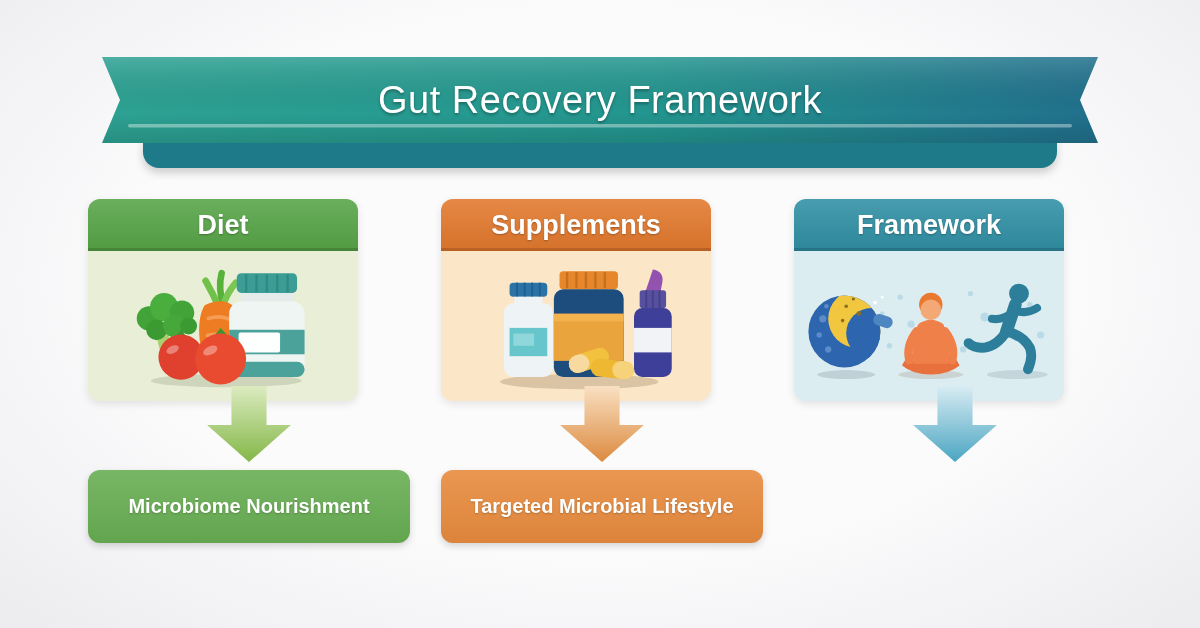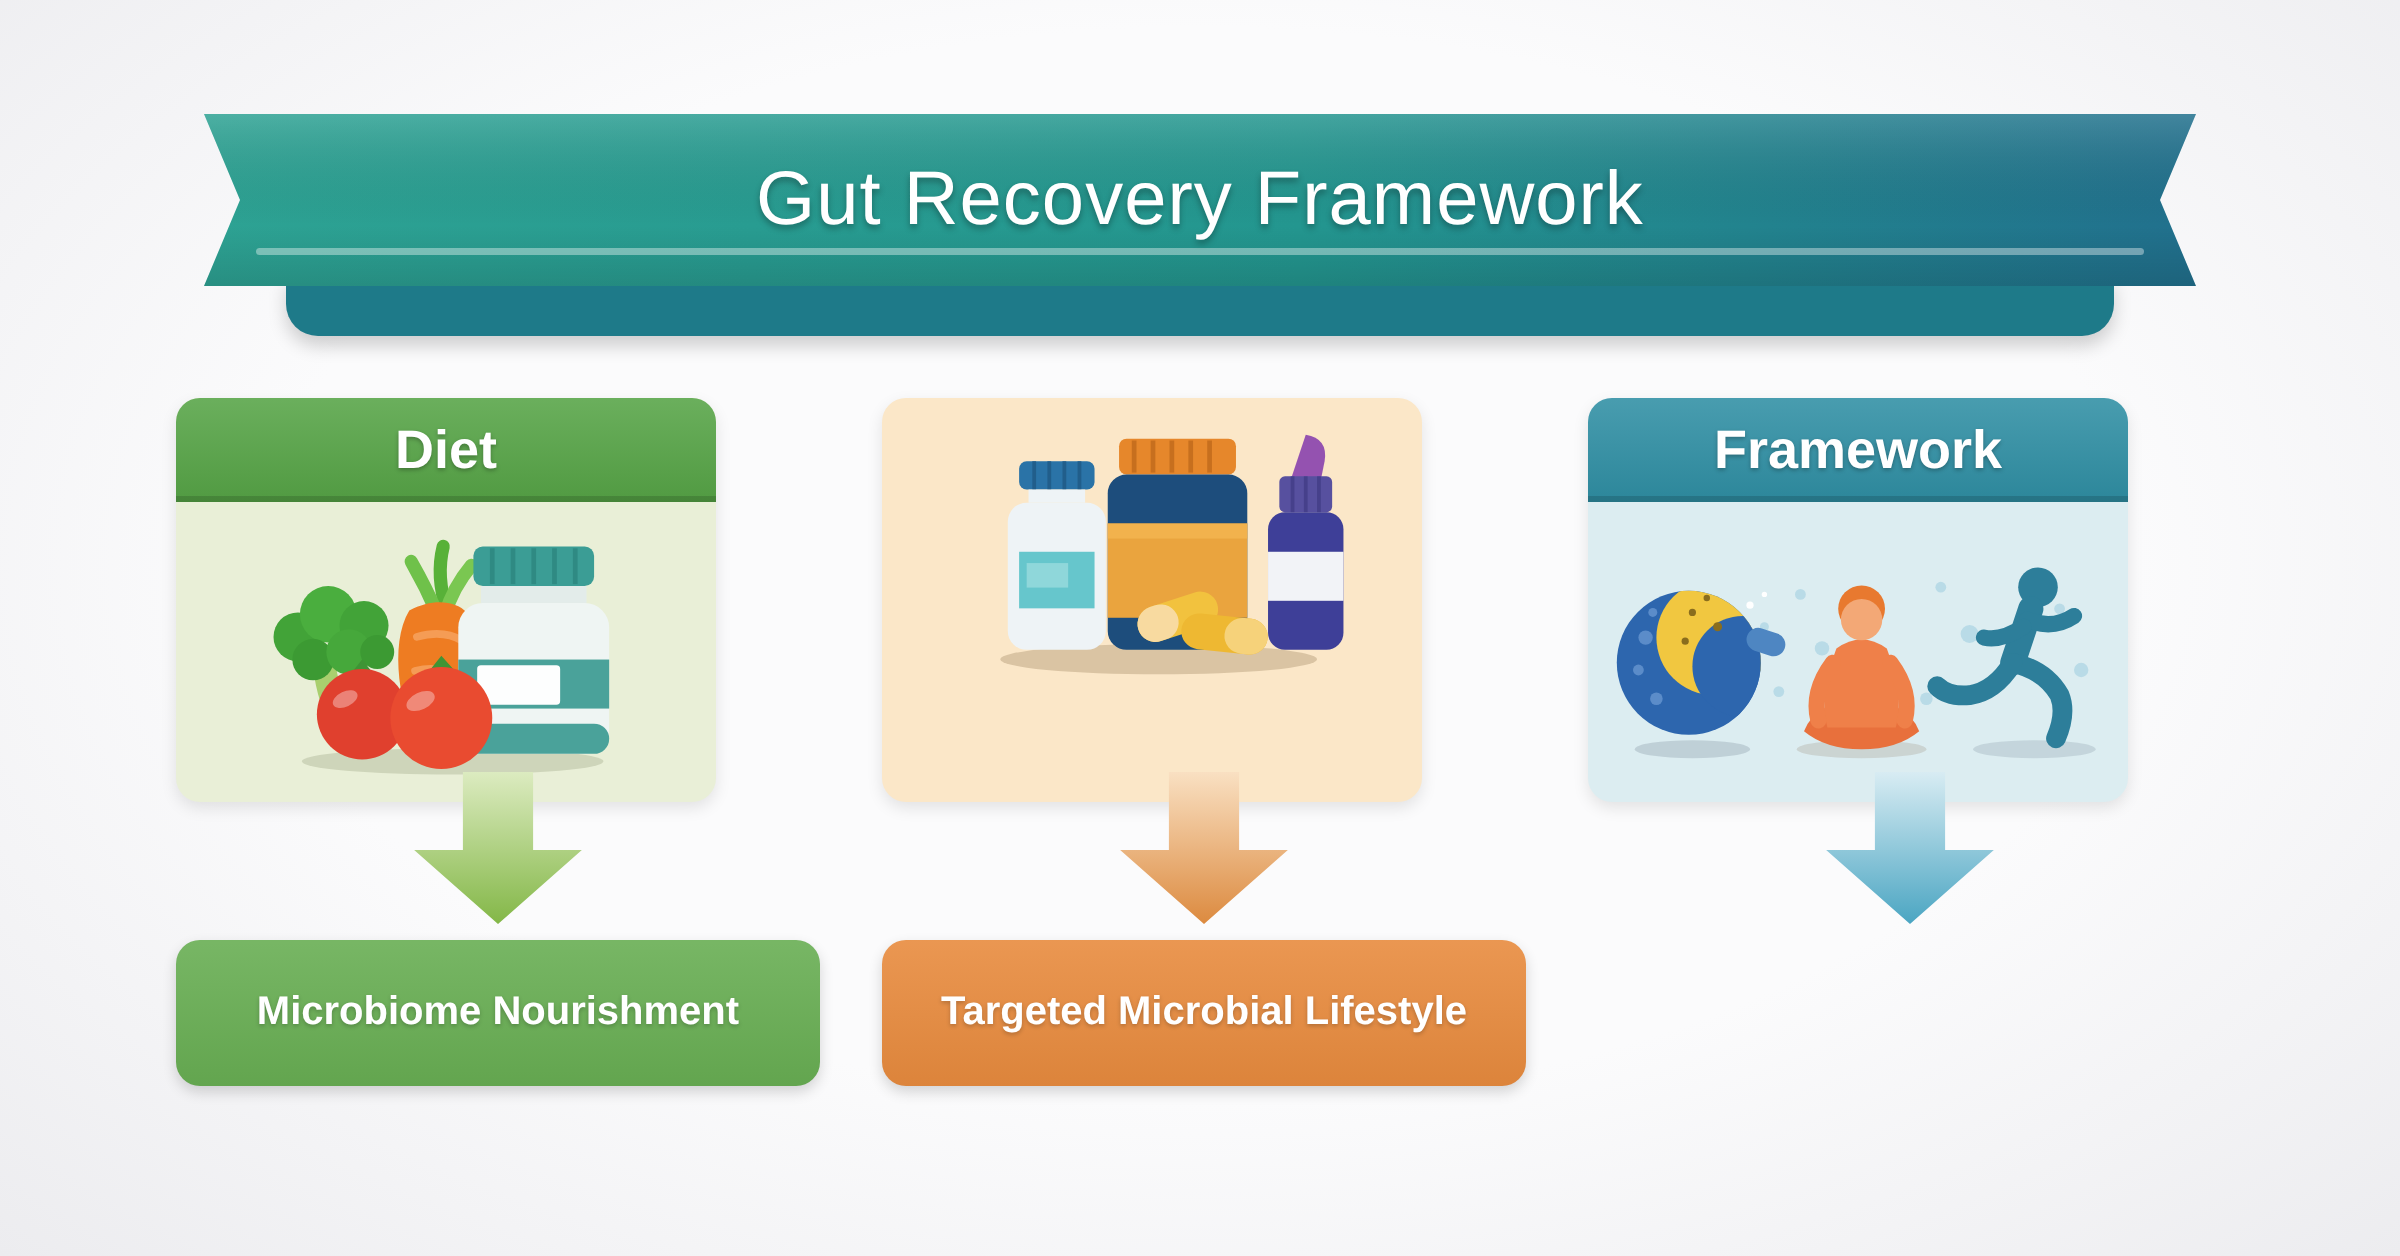--- a/index.html
+++ b/index.html
@@ -140,20 +140,21 @@
           <stop offset="1" style="stop-color:var(--arrow-to)"></stop>
         </linearGradient>
       </defs>
       <path d="M37 0 h36 v40 h25 L55 78 L12 40 h25 z" fill="url(#arrowGrad0)"></path>
     </svg>
     <div class="result-box">Microbiome Nourishment</div>
   </div>
 
   <div class="column col-1" style="--header-color: #e2782c; --body-color: #fbe7c8; --box-color: #e88b3e; --arrow-from: #f9e0c2; --arrow-to: #dc8a3f;">
     <div class="card">
+      <div class="card-header">Supplements</div>
       <div class="card-body">
         <svg width="217" height="132" viewBox="0 0 230 140">
           <ellipse cx="118" cy="129" rx="84" ry="8" fill="rgba(120,90,50,.25)"></ellipse>
 
           <g>
             <rect x="44" y="24" width="40" height="15" rx="4" fill="#2a73a7"></rect>
             <g stroke="#215e8b" stroke-width="2">
               <line x1="52" y1="24" x2="52" y2="39"></line>
                 <line x1="60" y1="24" x2="60" y2="39"></line>
               <line x1="68" y1="24" x2="68" y2="39"></line>

